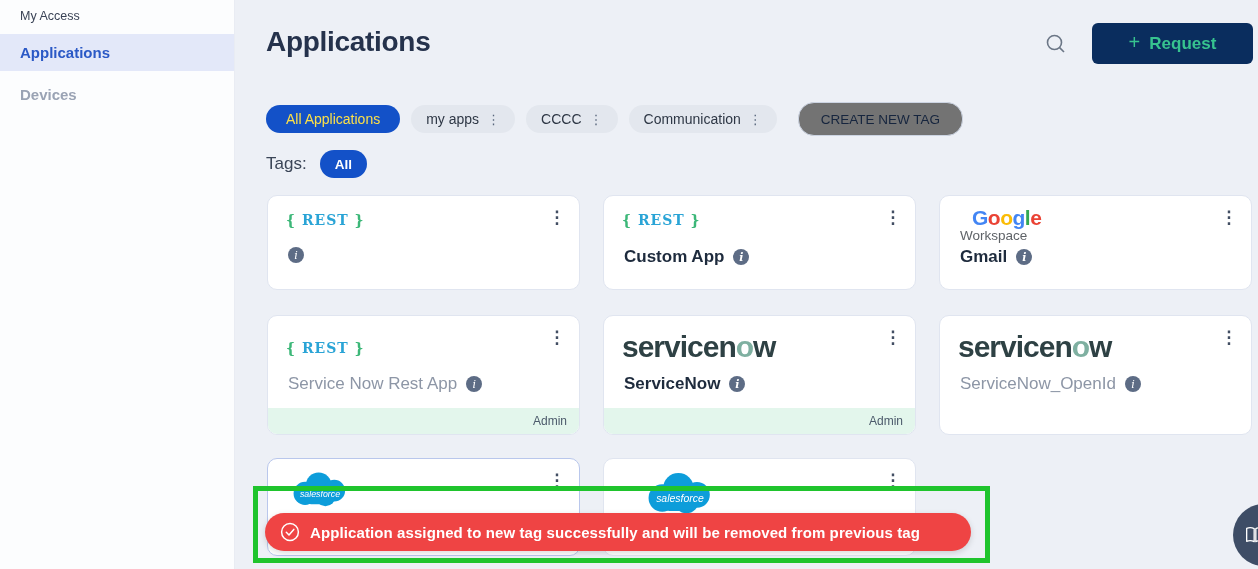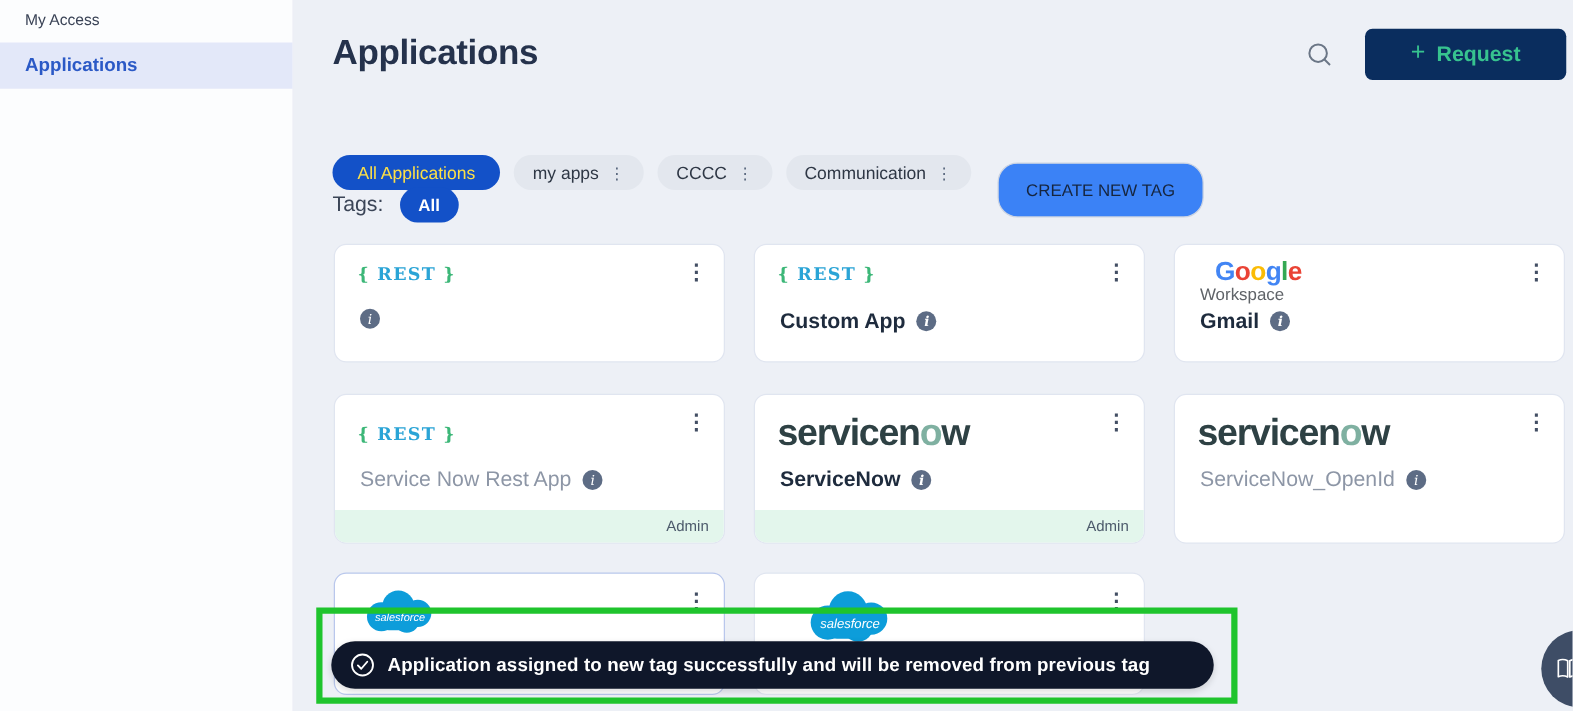--- a/index.html
+++ b/index.html
@@ -17,21 +17,21 @@
   .page-title { position:absolute; left:266px; top:26px; font-size:28px; font-weight:bold; color:#25324c; letter-spacing:-0.3px; }
   .search-btn { position:absolute; left:1045px; top:33px; width:22px; height:22px; cursor:pointer; }
   .request-btn { position:absolute; left:1092px; top:23px; width:161px; height:41px; background:#0a2d5e; border:none; border-radius:6px; color:#37c38f; font-size:17px; font-weight:bold; cursor:pointer; display:flex; align-items:center; justify-content:center; gap:9px; font-family:"Liberation Sans", sans-serif; }
   .request-plus { font-size:20px; font-weight:normal; margin-top:-2px; }
 
   
   .pill-row { position:absolute; left:266px; top:102px; display:flex; align-items:center; gap:11px; }
   .pill { height:28px; border-radius:14px; display:flex; align-items:center; padding:0 15px; font-size:14px; cursor:pointer; white-space:nowrap; }
   .pill.active { background:#1351c8; color:#fde047; font-weight:normal; padding:14px 20px; }
   .pill.plain { background:#e3e7ee; color:#2e3745; gap:8px;text-align:center; }
-  .pill.outline { background:#3b82f6; border:1px solid #ccd4e2; color:#16253e; font-size:13.5px; padding:0 22px; margin-left:10px; height:44px; border-radius:16px;margin-top:28px; }
+  .pill.outline { background:#737373; border:1px solid #ccd4e2; color:#16253e; font-size:13.5px; padding:0 22px; margin-left:10px; height:34px; border-radius:16px; }
   .kebab-sm { color:#58667c; font-size:13px; letter-spacing:0; line-height:1; }
 
   .tags-row { position:absolute; left:266px; top:150px; display:flex; align-items:center; gap:13px; }
   .tags-label { font-size:17px; color:#3b4557; }
   .tag-pill { height:28px; border-radius:14px; background:#1351c8; color:#fff; font-size:13.5px; font-weight:bold; display:flex; align-items:center; padding:0 15px; cursor:pointer; }
 
   
   .card { position:absolute; background:#fff; border:1px solid #e0e5f0; border-radius:10px; cursor:pointer; z-index:1; }
   .card.focus { border-color:#b9c7ec; }
   .kebab { position:absolute; top:11px; right:13px; width:18px; height:22px; color:#424e63; font-size:17px; line-height:22px; text-align:center; cursor:pointer; font-weight:bold; }
@@ -50,35 +50,38 @@
   .logo-snow .snow-o { color:#7fb0a1; }
 
   .logo-google { position:absolute; left:20px; top:10px; line-height:1.1; }
   .logo-google .gword { font-size:21px; font-weight:bold; letter-spacing:-0.5px; padding-left:12px; }
   .logo-google .gsub { font-size:13.5px; color:#5f6368; }
   .gl0,.gl3 { color:#4285F4; } .gl1,.gl5 { color:#EA4335; } .gl2 { color:#FBBC05; } .gl4 { color:#34A853; }
 
   .logo-sf { position:absolute; left:18px; top:10px; }
 
   
-  .toast { position:absolute; left:265px; top:513px; width:706px; height:38px; border-radius:19px; background:#0f172a; z-index:5; display:flex; align-items:center; padding-left:15px; gap:10px; box-shadow:0 2px 6px rgba(0,0,0,0.15); }
+  .toast { position:absolute; left:265px; top:513px; width:706px; height:38px; border-radius:19px; background:#ef4444; z-index:5; display:flex; align-items:center; padding-left:15px; gap:10px; box-shadow:0 2px 6px rgba(0,0,0,0.15); }
   .toast-text { color:#fff; font-size:15px; font-weight:bold; letter-spacing:0.1px; white-space:nowrap; }
   .annotation-box { position:absolute; left:253px; top:486px; width:737px; height:77px; border:5px solid #1fc42d; z-index:6; pointer-events:none; }
 
   
   .chat-fab { position:absolute; left:1233px; top:504px; width:62px; height:62px; border-radius:50%; background:#3e4d66; z-index:7; cursor:pointer; display:flex; align-items:center; }
   .chat-fab svg { margin-left:12px; }
 </style>
 </head>
 <body>
 
 <nav class="sidebar">
   <div class="sidebar-section">My Access</div>
   <div class="side-item active">
     <span>Applications</span>
+  </div>
+  <div class="side-item inactive">
+    <span>Devices</span>
   </div>
 </nav>
 
 <h1 class="page-title">Applications</h1>
 <div class="search-btn">
   <svg width="22" height="22" viewBox="0 0 22 22">
       <circle cx="9.5" cy="9.5" r="7" fill="none" stroke="#6b7686" stroke-width="1.6"></circle>
       <line x1="14.6" y1="14.6" x2="19" y2="19" stroke="#6b7686" stroke-width="1.6"></line>
     </svg>
 </div>

